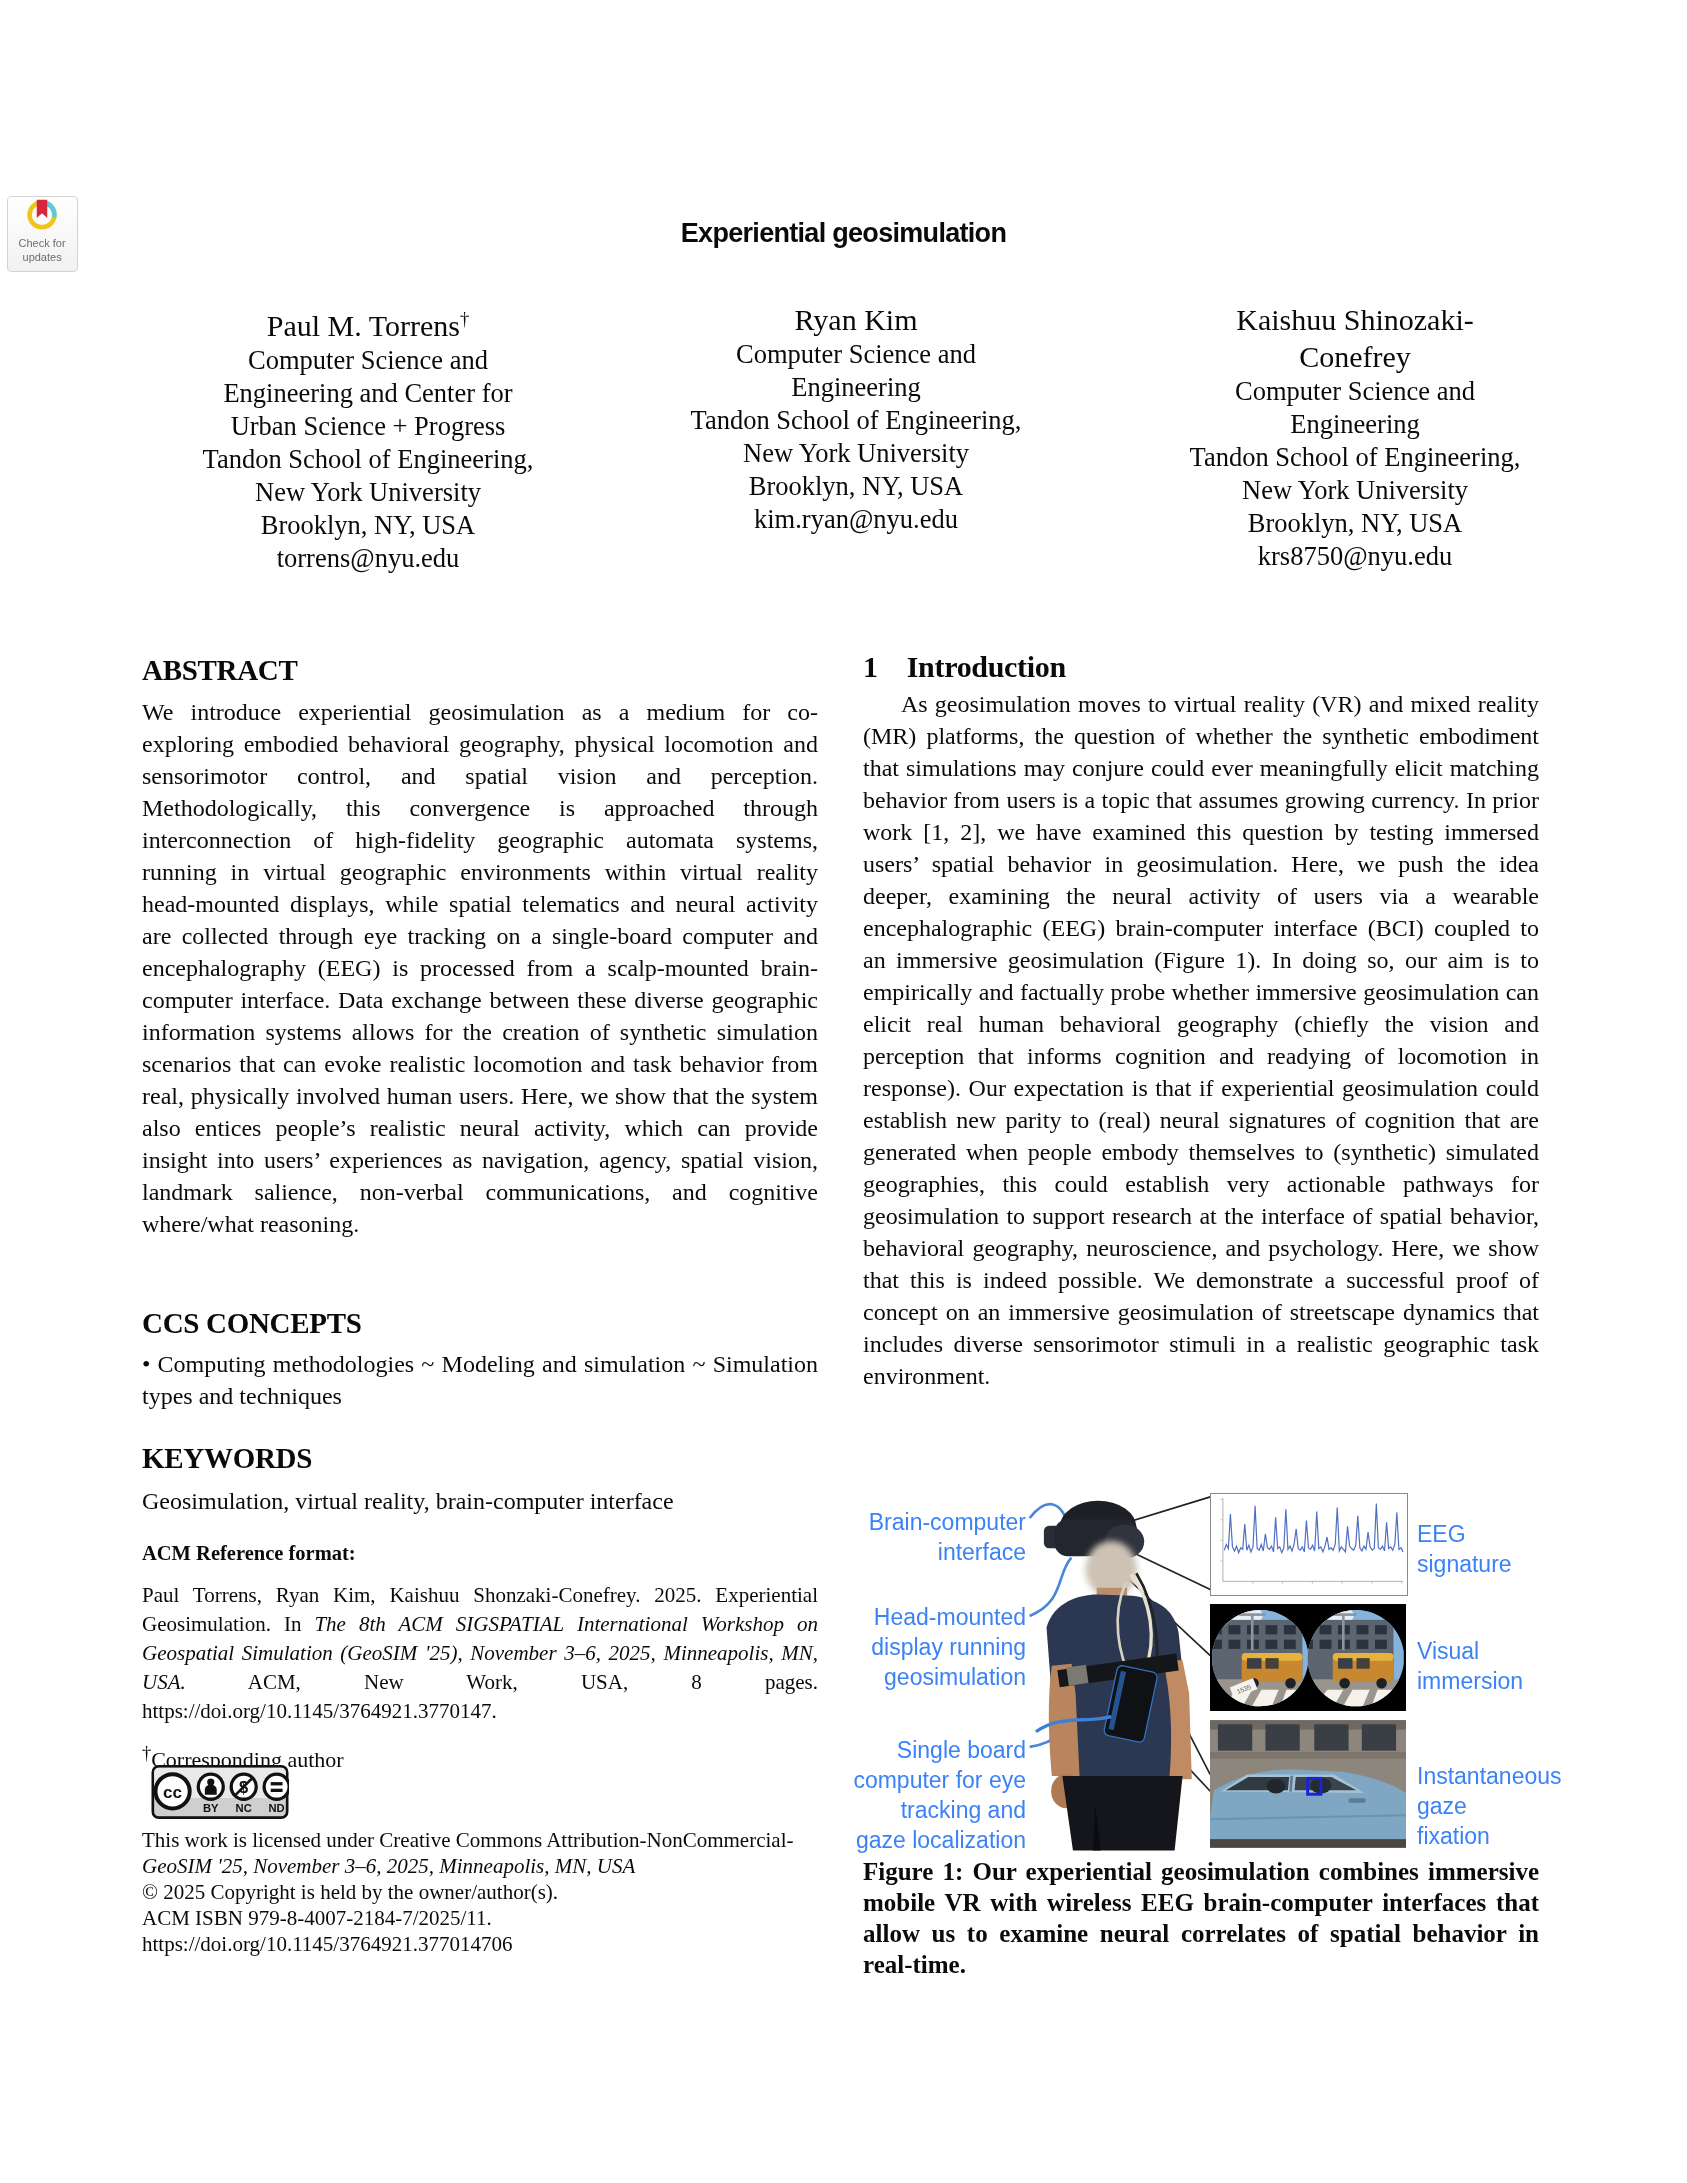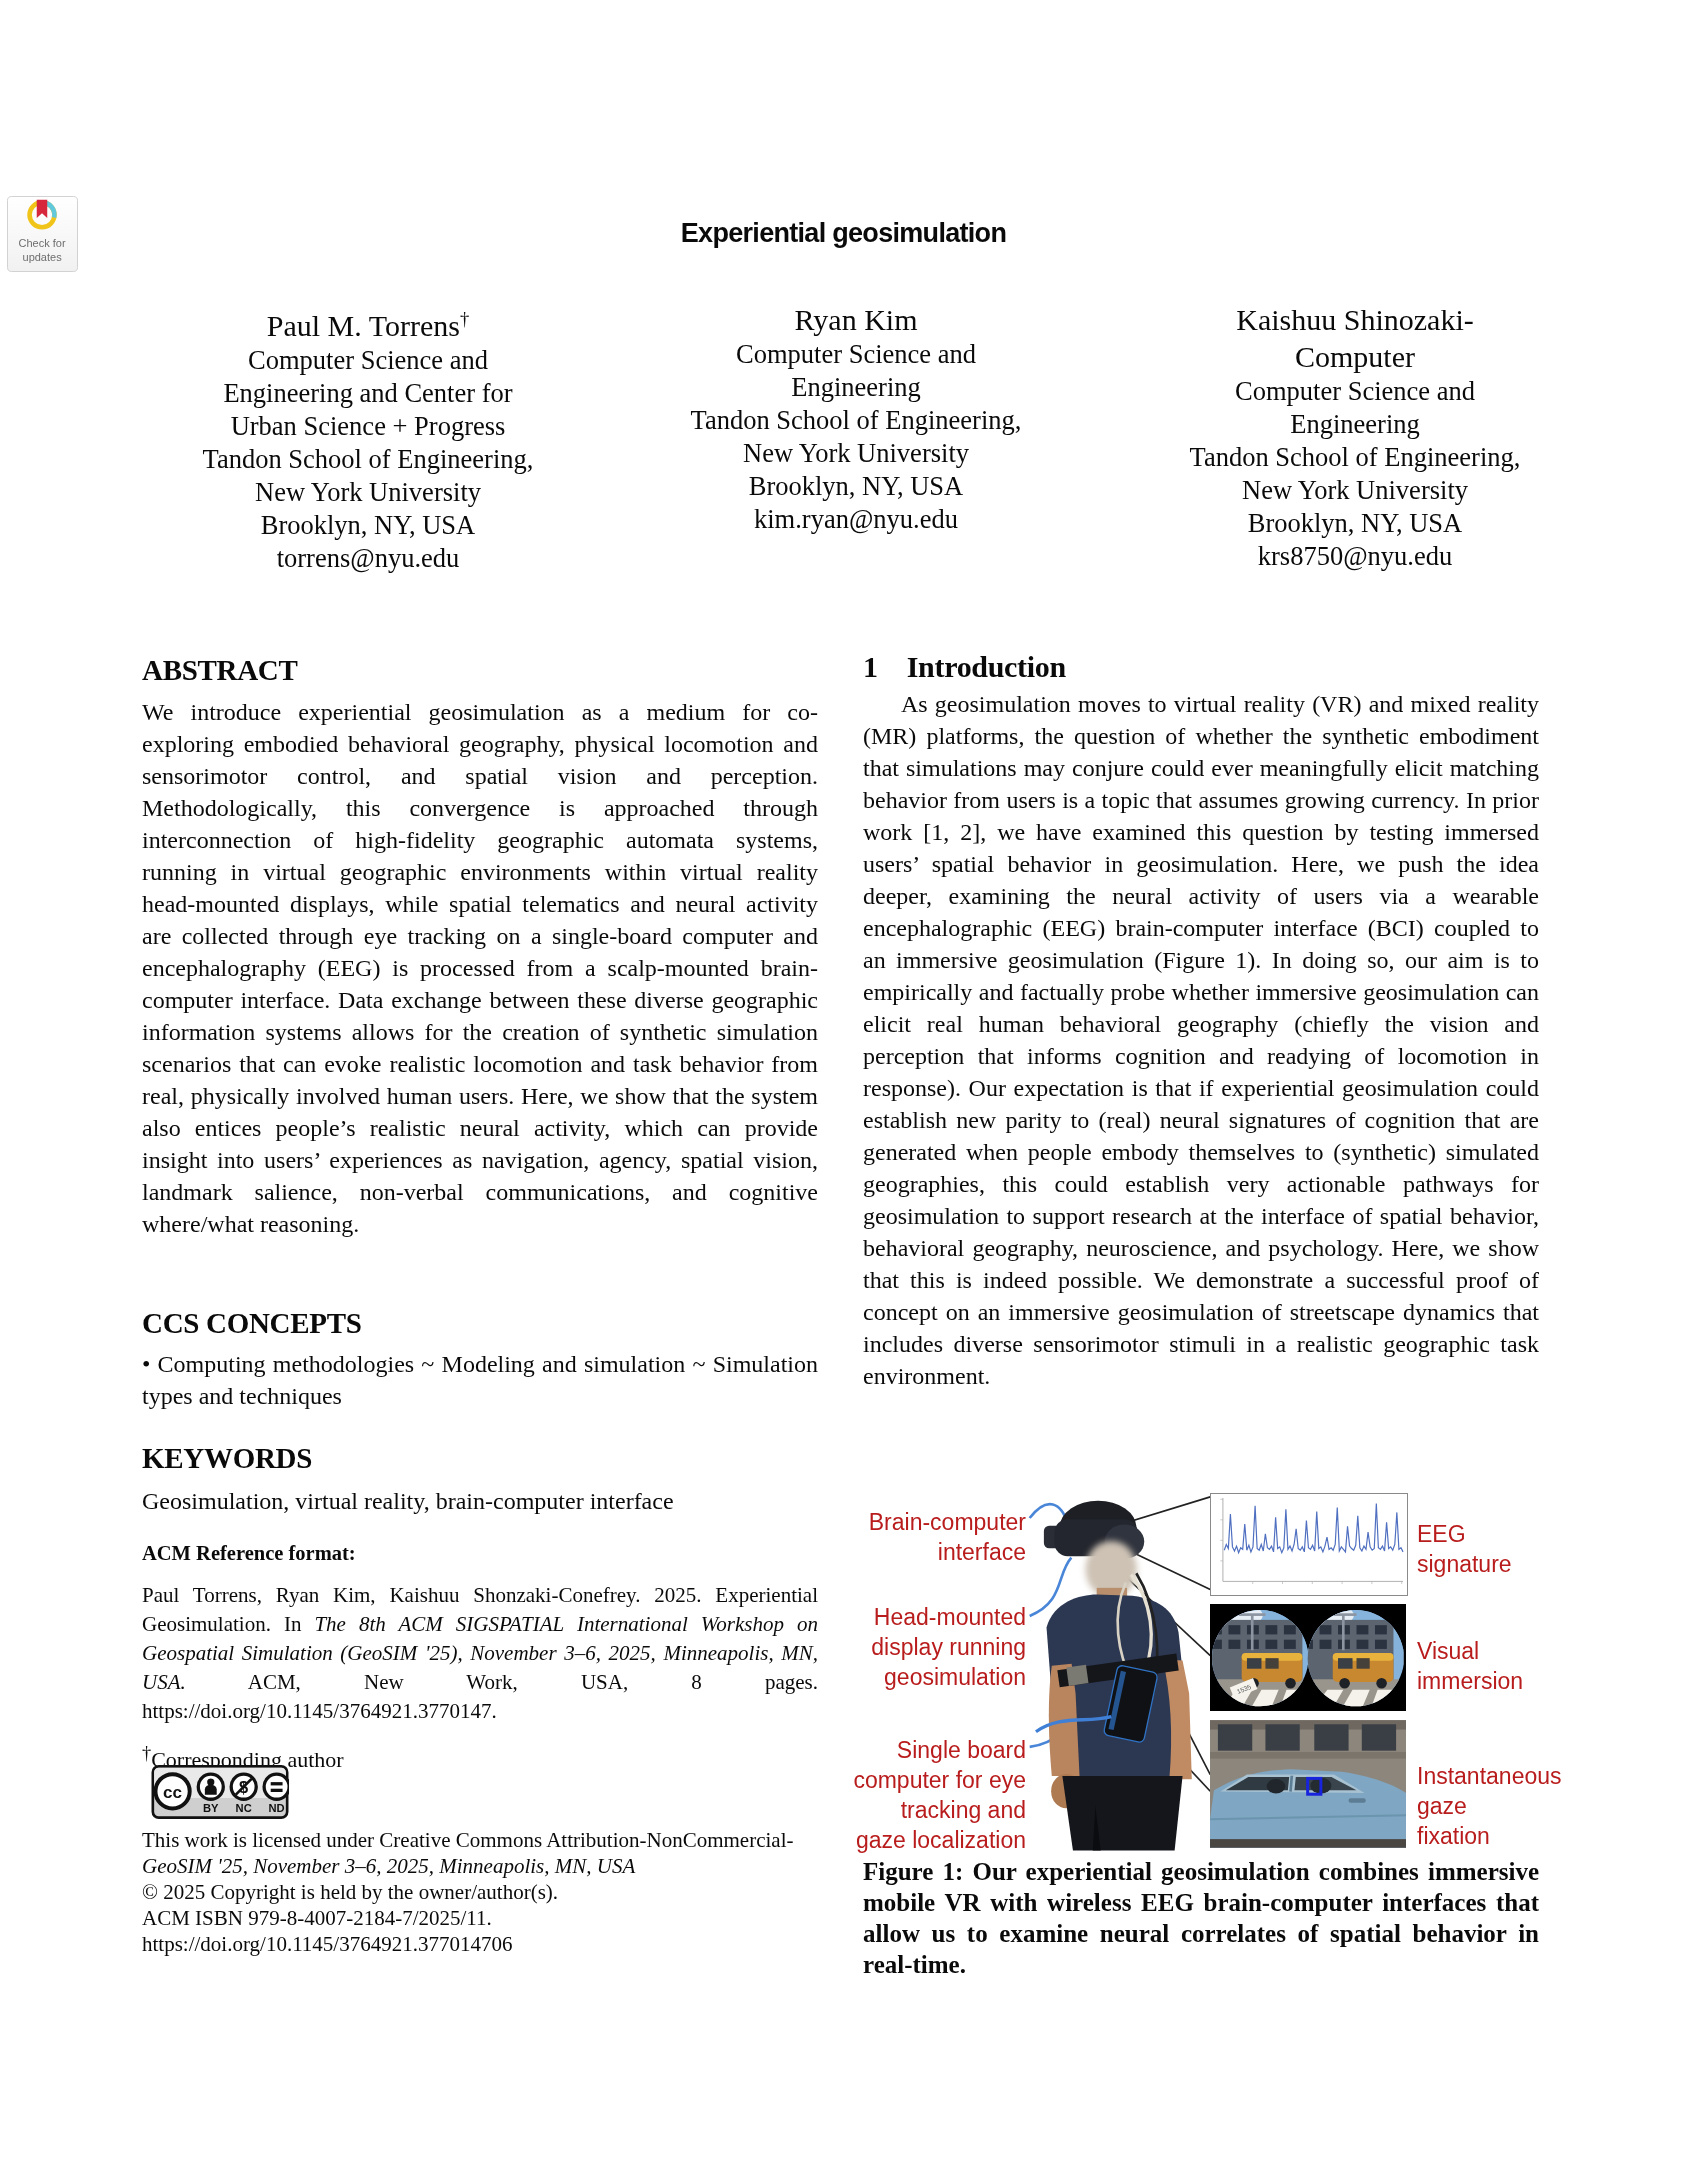--- a/index.html
+++ b/index.html
@@ -28,21 +28,21 @@
   #intro-h .num{margin-right:29px;}
   #intro-p{text-indent:38px;}
 
   .small-h{font-weight:bold;font-size:20.5px;}
   .small-p{width:676px;font-size:21px;line-height:29px;text-align:justify;}
   .foot-line{font-size:21px;line-height:26px;}
   .it{font-style:italic;}
 
   
   #figure{left:863px;top:1490px;width:676px;height:363px;}
-  .fig-label{font-family:"Liberation Sans",sans-serif;font-size:23px;line-height:30px;color:#b91c1c;}
+  .fig-label{font-family:"Liberation Sans",sans-serif;font-size:23px;line-height:30px;color:#3b82f6;}
   .fl-left{right:513px;text-align:right;width:218px;}
   .fl-right{left:554px;text-align:left;width:126px;}
   .panel{left:347px;width:196px;overflow:hidden;}
   #panel-eeg{top:2.6px;height:101px;border:1.3px solid #8a8a8a;background:#fff;}
   #panel-vr{top:114px;height:107px;background:#000;}
   #panel-car{top:230px;height:128px;background:#8d867c;}
   #caption{top:1856px;font-weight:bold;font-size:25px;line-height:31px;text-align:justify;}
 
   
   #ccbadge{left:151px;top:1765px;width:138px;height:50px;border-radius:24px;}
@@ -79,21 +79,21 @@
     <div class="auth-name">Ryan Kim</div>
     <div class="auth-line">Computer Science and</div>
     <div class="auth-line">Engineering</div>
     <div class="auth-line">Tandon School of Engineering,</div>
     <div class="auth-line">New York University</div>
     <div class="auth-line">Brooklyn, NY, USA</div>
     <div class="auth-line">kim.ryan@nyu.edu</div>
   </div>
   <div class="abs auth" style="left:1150px;">
     <div class="auth-name">Kaishuu Shinozaki-</div>
-    <div class="auth-name">Computer</div>
+    <div class="auth-name">Conefrey</div>
     <div class="auth-line">Computer Science and</div>
     <div class="auth-line">Engineering</div>
     <div class="auth-line">Tandon School of Engineering,</div>
     <div class="auth-line">New York University</div>
     <div class="auth-line">Brooklyn, NY, USA</div>
     <div class="auth-line">krs8750@nyu.edu</div>
   </div>
 
   <div class="abs colL h1" style="top:654px;">ABSTRACT</div>
   <div class="abs colL body-p" style="top:696px;">We introduce experiential geosimulation as a medium for co-exploring embodied behavioral geography, physical locomotion and sensorimotor control, and spatial vision and perception. Methodologically, this convergence is approached through interconnection of high-fidelity geographic automata systems, running in virtual geographic environments within virtual reality head-mounted displays, while spatial telematics and neural activity are collected through eye tracking on a single-board computer and encephalography (EEG) is processed from a scalp-mounted brain-computer interface. Data exchange between these diverse geographic information systems allows for the creation of synthetic simulation scenarios that can evoke realistic locomotion and task behavior from real, physically involved human users. Here, we show that the system also entices people’s realistic neural activity, which can provide insight into users’ experiences as navigation, agency, spatial vision, landmark salience, non-verbal communications, and cognitive where/what reasoning.</div>

